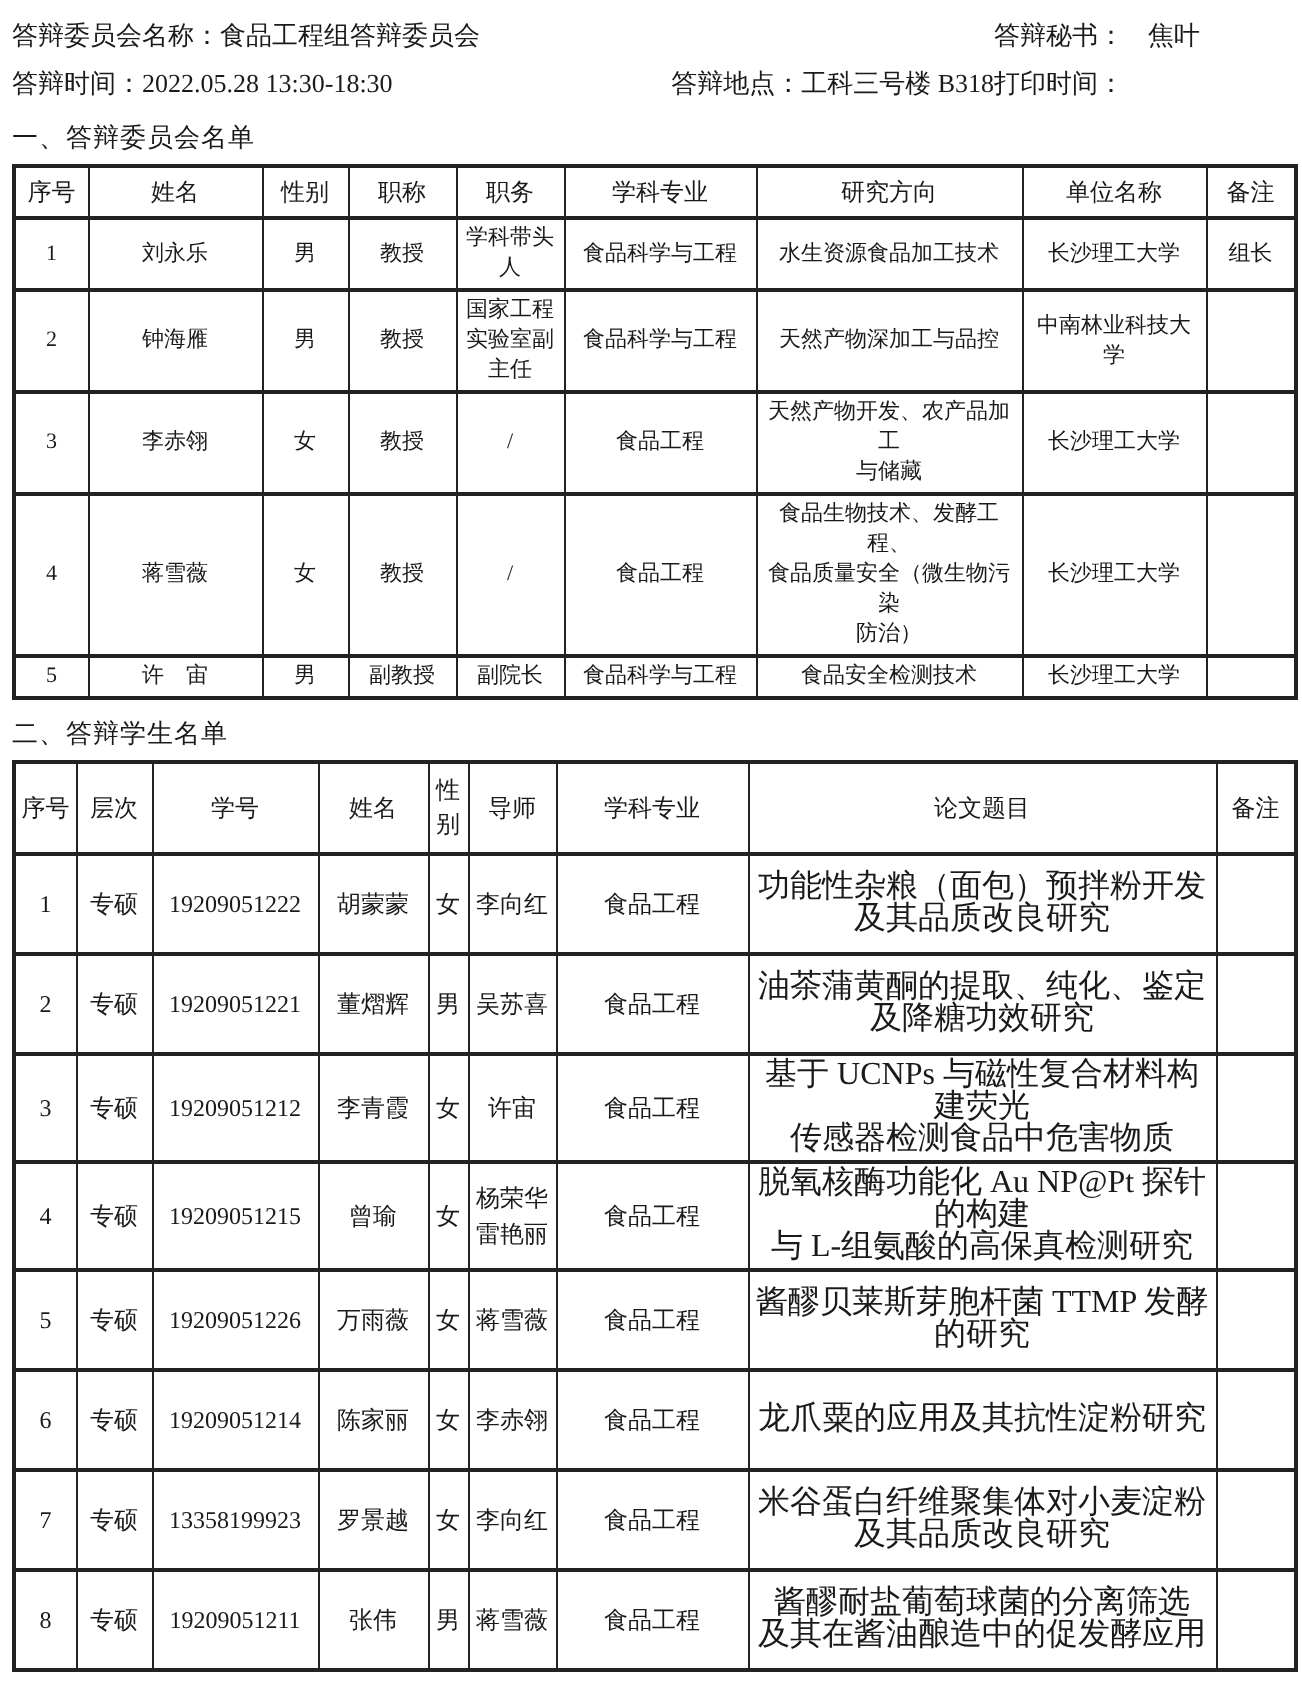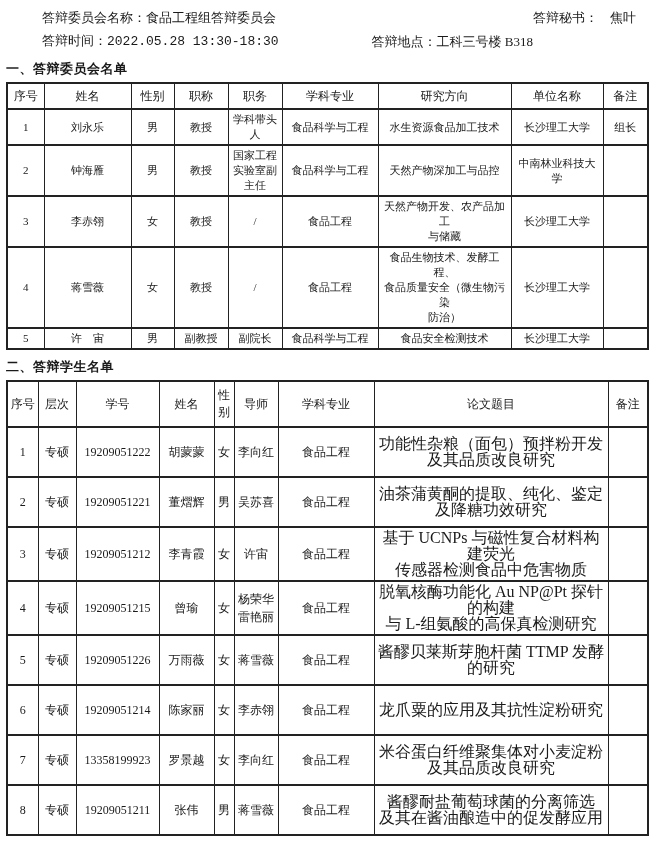--- a/index.html
+++ b/index.html
@@ -12,31 +12,31 @@
     width: 651px; height: 850px;
     background: var(--bg);
     overflow: hidden;
     font-family: "Liberation Serif", "DejaVu Serif", serif;
     color: var(--text);
   }
   .page { padding: 7px 4px 0 6px; }
 
   
   .info { font-size: 13px; margin-bottom: 6px; }
-  .info-row { display: flex; line-height: 21px; margin-bottom: 3px; margin-left: 36px; }
+  .info-row { display: flex; line-height: 21px; margin-bottom: 3px; }
   .cell { display: inline-block; white-space: nowrap; }
   .c-wide { width: 491px; }
-  .c1 { width: 264px; font-family: Liberation Mono, monospace; }
+  .c1 { width: 264px; }
   .c2 { width: 227px; text-align: right; }
   .c3 { flex: 1; }
   .val-gap { padding-left: 12px; text-align: right; }
 
   
   .sec-title {
-    font-weight: bold;
+    font-weight: normal;
     font-size: 13px;
     margin: 8px 0 4px 0;
     letter-spacing: 0.5px;
   }
 
   
   table {
     border-collapse: collapse;
     table-layout: fixed;
     width: 641px;
@@ -72,20 +72,21 @@
 <div class="page">
 
   <div class="info">
     <div class="info-row">
       <span class="cell c-wide"><span>答辩委员会名称：</span><span>食品工程组答辩委员会</span></span>
       <span class="cell c3"><span>答辩秘书：</span><span class="val-gap">焦叶</span></span>
     </div>
     <div class="info-row">
       <span class="cell c1"><span>答辩时间：</span><span>2022.05.28   13:30-18:30</span></span>
       <span class="cell c2"><span>答辩地点：</span><span>工科三号楼 B318</span></span>
+      <span class="cell c3"><span>打印时间：</span><span></span></span>
     </div>
   </div>
 
   <div class="sec-title">一、答辩委员会名单</div>
 
   <table id="table1" class="t1">
     <colgroup>
       <col style="width:37px">
         <col style="width:87px">
         <col style="width:43px">

